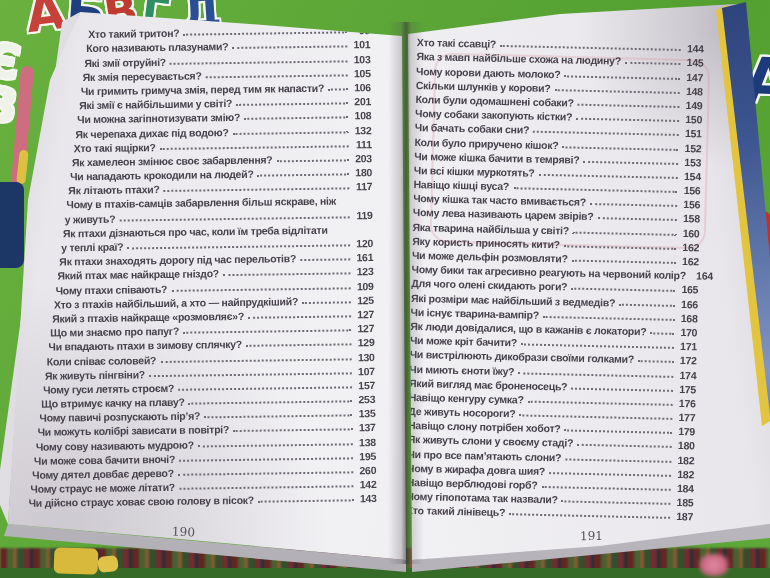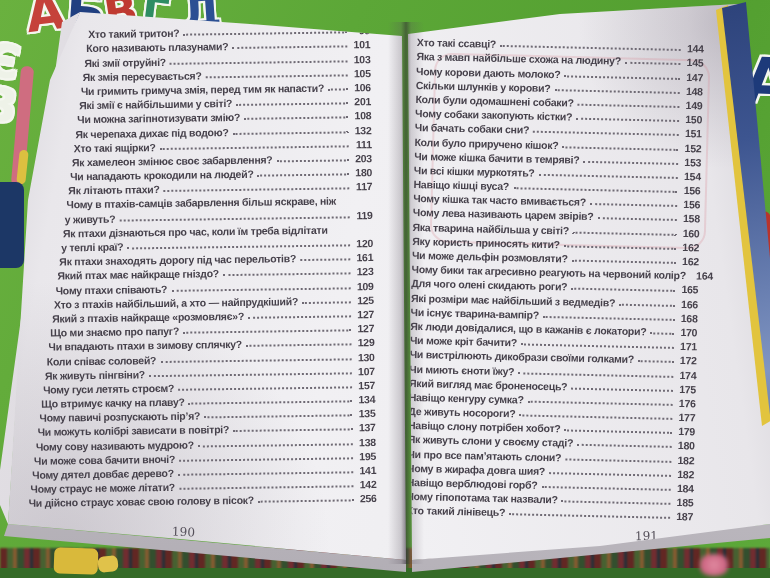--- a/index.html
+++ b/index.html
@@ -44,21 +44,21 @@
   .toc-list{position:absolute;display:flex;flex-direction:column;transform-origin:left top;}
   .toc-left{left:88px;top:26px;width:282px;transform:rotate(-0.8deg);}
   .toc-right{left:417px;top:34px;width:287px;transform:rotate(1.3deg);}
   .toc-row{display:flex;align-items:flex-end;height:14.2px;font-size:10.5px;font-weight:bold;
       letter-spacing:-0.25px;color:#46414b;white-space:nowrap;}
   .toc-row .q{flex:0 0 auto;}
   .toc-row .dots{flex:1 1 auto;min-width:0;border-bottom:2px dotted #6f6a74;margin:0 3px 3px 4px;}
   .toc-row .pnum{flex:0 0 auto;min-width:20px;text-align:right;}
   .folio{position:absolute;font-family:"DejaVu Serif",serif;font-size:12px;color:#55505a;}
   .folio-left{left:172px;top:525px;transform:rotate(2deg);}
-  .folio-right{left:635px;top:529px;transform:rotate(-1deg);}
+  .folio-right{left:580px;top:529px;transform:rotate(-1deg);}
   
   .gutter{position:absolute;left:388px;top:22px;width:36px;height:542px;
       background:linear-gradient(90deg,rgba(88,80,92,0) 0%,rgba(88,80,92,.25) 36%,
                  rgba(50,42,54,.55) 50%,rgba(88,80,92,.22) 64%,rgba(88,80,92,0) 100%);}
   
   .cover-yellow{position:absolute;inset:0;
       clip-path:polygon(716px 10px,728px 5px,772px 420px,762px 426px);background:#e2c43e;}
   .cover-blue{position:absolute;inset:0;
       clip-path:polygon(722px 8px,746px 2px,772px 280px,772px 432px);
       background:linear-gradient(168deg,#1c2f63 0%,#3d5590 40%,#8095c2 72%,#27407a 100%);}
@@ -222,21 +222,21 @@
           <span class="pnum">107</span>
         </div>
         <div class="toc-row" style="margin-left: -50px; width: 332px;">
           <span class="q">Чому гуси летять строєм?</span>
           <span class="dots"></span>
           <span class="pnum">157</span>
         </div>
         <div class="toc-row" style="margin-left: -52px; width: 334px;">
           <span class="q">Що втримує качку на плаву?</span>
           <span class="dots"></span>
-          <span class="pnum">134</span>
+          <span class="pnum">253</span>
         </div>
         <div class="toc-row" style="margin-left: -54px; width: 336px;">
           <span class="q">Чому павичі розпускають пір’я?</span>
           <span class="dots"></span>
           <span class="pnum">135</span>
         </div>
         <div class="toc-row" style="margin-left: -56px; width: 338px;">
           <span class="q">Чи можуть колібрі зависати в повітрі?</span>
           <span class="dots"></span>
           <span class="pnum">137</span>
@@ -247,31 +247,31 @@
           <span class="pnum">138</span>
         </div>
         <div class="toc-row" style="margin-left: -60px; width: 342px;">
           <span class="q">Чи може сова бачити вночі?</span>
           <span class="dots"></span>
           <span class="pnum">195</span>
         </div>
         <div class="toc-row" style="margin-left: -62px; width: 344px;">
           <span class="q">Чому дятел довбає дерево?</span>
           <span class="dots"></span>
-          <span class="pnum">141</span>
+          <span class="pnum">260</span>
         </div>
         <div class="toc-row" style="margin-left: -64px; width: 346px;">
           <span class="q">Чому страус не може літати?</span>
           <span class="dots"></span>
           <span class="pnum">142</span>
         </div>
         <div class="toc-row" style="margin-left: -66px; width: 348px;">
           <span class="q">Чи дійсно страус ховає свою голову в пісок?</span>
           <span class="dots"></span>
-          <span class="pnum">256</span>
+          <span class="pnum">143</span>
         </div>
       </div>
     <div class="folio folio-left">190</div>
   </div>
 
   <div class="page page-right">
     <div class="ghost-frame"></div>
     <div class="toc-list toc-right" id="toc-right">
         <div class="toc-row">
           <span class="q">Хто такі ссавці?</span>

